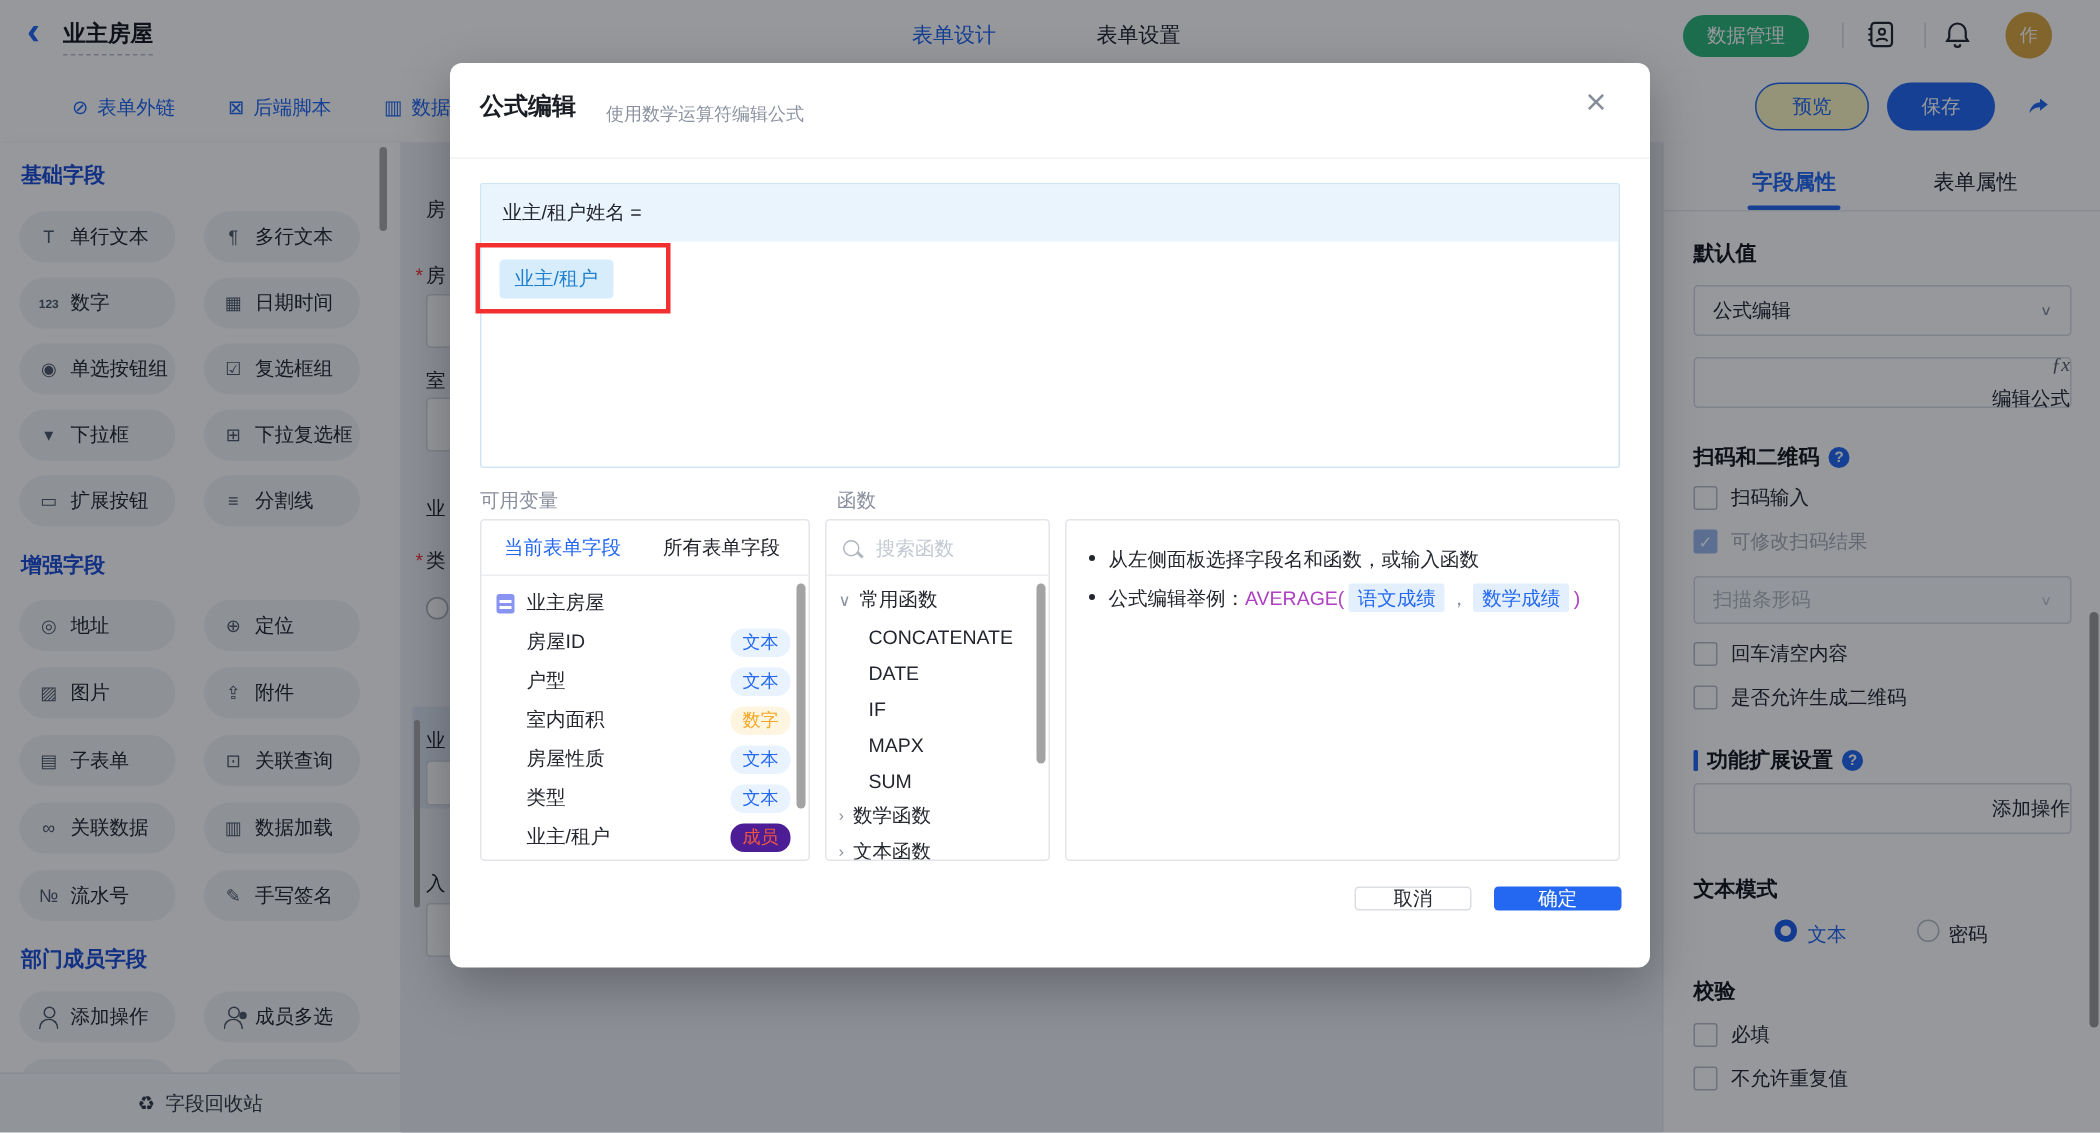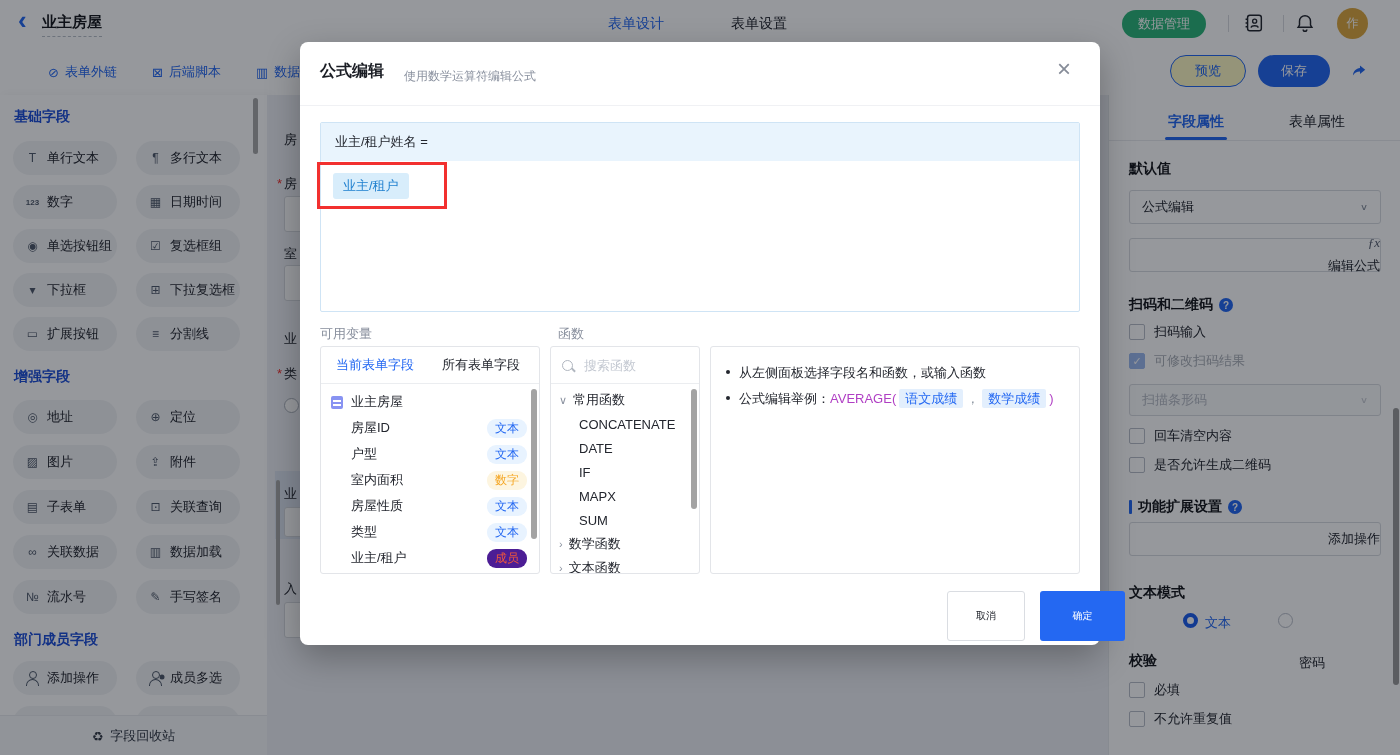--- a/index.html
+++ b/index.html
@@ -94,21 +94,21 @@
   .sinput{border:none;outline:none;font-size:13px;color:#23262e;width:95px;background:transparent;}
   .sinput::placeholder{color:#c3c8d1;}
   .frow{height:24px;display:flex;align-items:center;gap:6px;padding-left:8px;font-size:13px;color:#23262e;cursor:pointer;}
   .frow .gchev{color:#8a919f;font-size:11px;}
   .fitem{height:24px;display:flex;align-items:center;padding-left:28px;font-size:13px;color:#23262e;cursor:pointer;}
   .help{padding:13px 15px;font-size:13px;color:#23262e;line-height:26px;}
   .bullet{display:inline-block;width:4px;height:4px;border-radius:50%;background:#23262e;vertical-align:3px;margin-right:9px;}
   .extag{background:#e3effd;color:#2468f2;border-radius:2px;padding:2px 6px;margin:0 3px;cursor:pointer;}
   .purple{color:#b03fc4;}
   .gcomma{color:#86909c;}
-  .mbtn{height:50px;border-radius:3px;font-size:10px;display:flex;align-items:center;justify-content:center;cursor:pointer;box-sizing:border-box;margin-left:44px;}
+  .mbtn{height:16px;border-radius:3px;font-size:13px;display:flex;align-items:center;justify-content:center;cursor:pointer;box-sizing:border-box;}
   .cancel{width:78px;border:1px solid #dadde2;color:#23262e;background:#fff;}
   .ok{width:85px;background:#2468f2;color:#fff;}
 </style>
 </head>
 <body>
 
 <div class="stage">
 
   <div class="abs topbar">
     <span class="abs back" style="left:18px;top:10px;">‹</span>
@@ -325,21 +325,21 @@
       <span class="qicon">?</span>
     </span>
     <span class="abs btnl" style="left:20px;top:427px;">
       <span>添加操作</span>
     </span>
 
     <span class="abs rhead" style="left:20px;top:489px;">文本模式</span>
     <span class="abs radio on" style="left:74px;top:518px;"></span>
     <span class="abs rlabel" style="left:96px;top:519px;color:#2468f2;">文本</span>
     <span class="abs radio" style="left:169px;top:518px;"></span>
-    <span class="abs rlabel" style="left:190px;top:519px;color:#23262e;margin-top:40px;">密码</span>
+    <span class="abs rlabel" style="left:190px;top:519px;color:#23262e;">密码</span>
 
     <span class="abs rhead" style="left:20px;top:557px;">校验</span>
     <span class="abs cbrow" style="left:20px;top:586px;">
       <span class="cb"></span>
       <span>必填</span>
     </span>
     <span class="abs cbrow" style="left:20px;top:615px;">
       <span class="cb"></span>
       <span>不允许重复值</span>
     </span>

